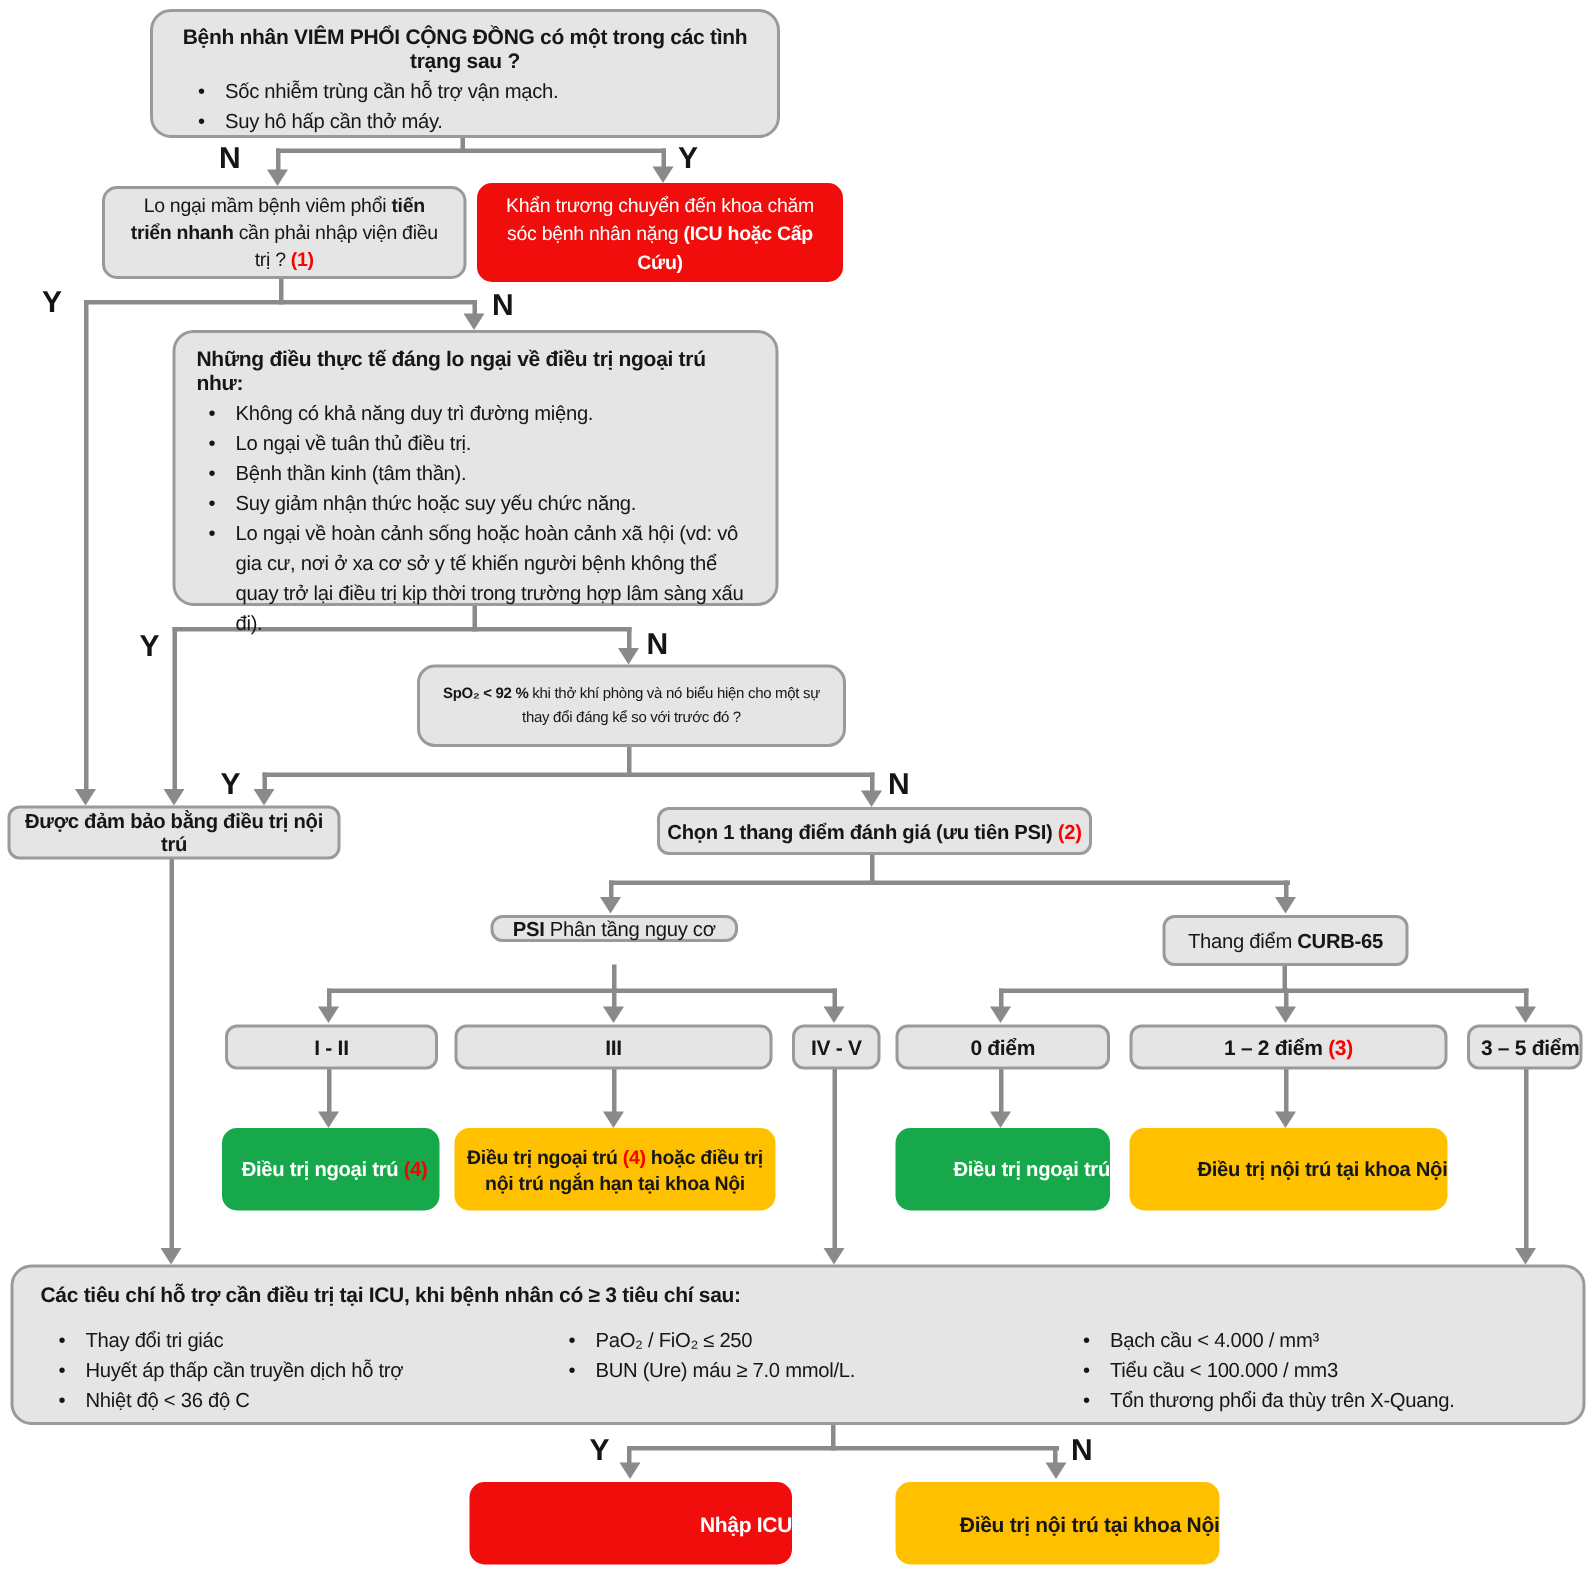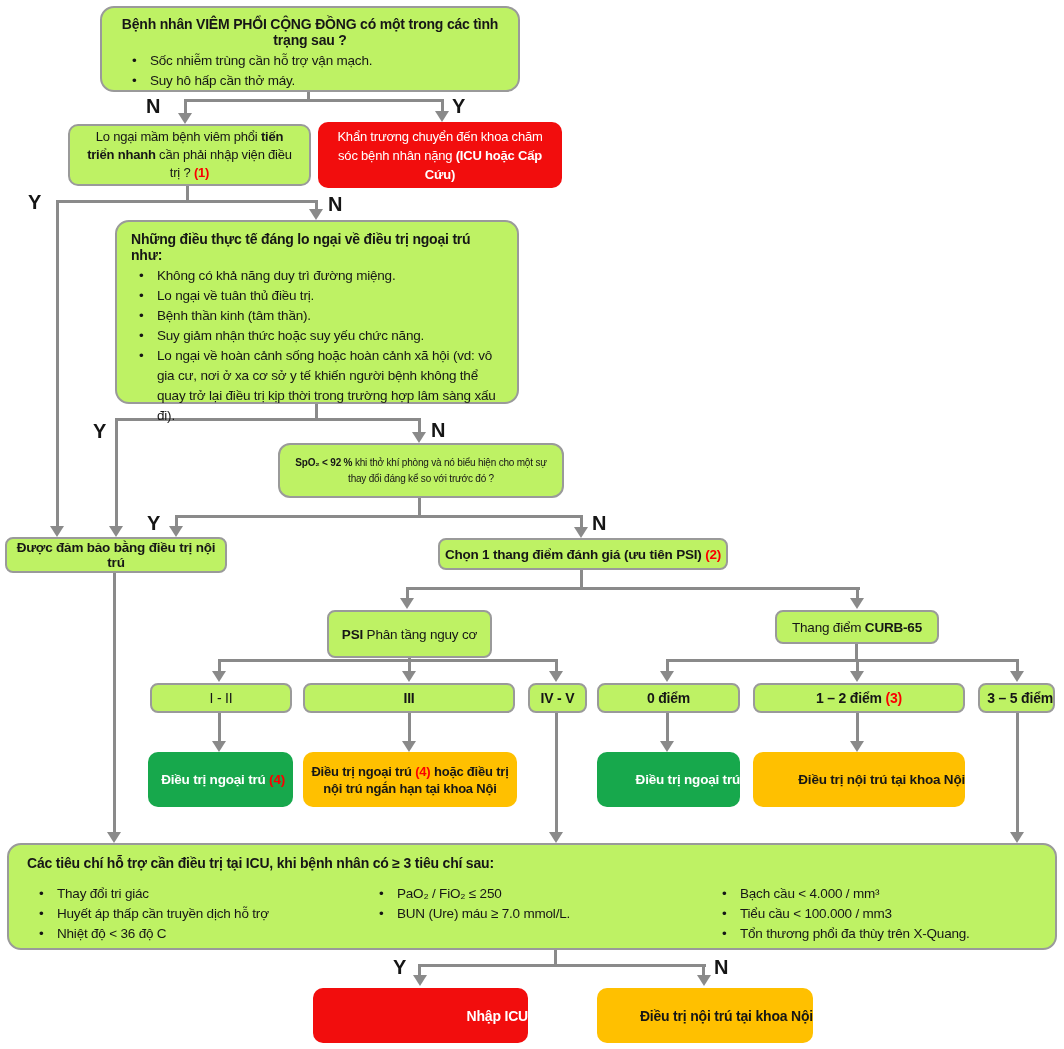--- a/index.html
+++ b/index.html
@@ -1,18 +1,18 @@
 <!DOCTYPE html>
 <html><head>
 <meta charset="utf-8">
 <style>
   html,body{margin:0;padding:0;background:#fff;}
   #canvas{position:relative;width:1064px;height:1049px;background:#fff;overflow:hidden;
           font-family:"Liberation Sans","DejaVu Sans",sans-serif;color:#161616;letter-spacing:-0.2px;}
-  .box{position:absolute;box-sizing:border-box;background:#bef264;border:2px solid #9a9a9a;}
+  .box{position:absolute;box-sizing:border-box;background:#e5e5e5;border:2px solid #9a9a9a;}
   .center{display:flex;align-items:center;justify-content:center;text-align:center;}
   .fillbox{position:absolute;box-sizing:border-box;border:none;display:flex;align-items:center;
            justify-content:flex-end;text-align:center;font-weight:700;}
   .vline{position:absolute;width:3px;background:#8a8a8a;}
   .hline{position:absolute;height:3px;background:#8a8a8a;}
   .arr{position:absolute;width:0;height:0;border-left:7px solid transparent;
        border-right:7px solid transparent;border-top:11px solid #8a8a8a;}
   .lbl{position:absolute;font-weight:700;font-size:20px;color:#151515;line-height:1;}
   .red-ref{color:#fb0000;font-weight:700;}
   .ttl{font-weight:700;font-size:14px;}
@@ -138,29 +138,29 @@
   </div>
 
   <div class="box center" style="left:5px;top:537px;width:222px;height:36px;border-radius:8px;font-size:13.5px;font-weight:700;">
     <span>Được đảm bảo bằng điều trị nội trú</span>
   </div>
 
   <div class="box center" style="left:438px;top:538px;width:290px;height:32px;border-radius:8px;font-size:13.5px;font-weight:700;align-items:center;">
     <div><span>Chọn 1 thang điểm đánh giá (ưu tiên PSI) </span><span class="red-ref">(2)</span></div>
   </div>
 
-  <div class="box center" style="left:327px;top:610px;width:165px;height:48px;border-radius:8px;font-size:13.5px;">
+  <div class="box center" style="left:327px;top:610px;width:165px;height:18px;border-radius:8px;font-size:13.5px;">
     <div><b>PSI</b><span> Phân tầng nguy cơ</span></div>
   </div>
 
   <div class="box center" style="left:775px;top:610px;width:164px;height:34px;border-radius:8px;font-size:13.5px;">
     <div><span>Thang điểm </span><b>CURB-65</b></div>
   </div>
 
-  <div class="box center" style="left:150px;top:683px;width:142px;height:30px;border-radius:8px;font-size:14px;font-weight:400;">
+  <div class="box center" style="left:150px;top:683px;width:142px;height:30px;border-radius:8px;font-size:14px;font-weight:700;">
     <span>I - II</span>
   </div>
   <div class="box center" style="left:303px;top:683px;width:212px;height:30px;border-radius:8px;font-size:14px;font-weight:700;">
     <span>III</span>
   </div>
   <div class="box center" style="left:528px;top:683px;width:59px;height:30px;border-radius:8px;font-size:14px;font-weight:700;">
     <span>IV - V</span>
   </div>
   <div class="box center" style="left:597px;top:683px;width:143px;height:30px;border-radius:8px;font-size:14px;font-weight:700;">
     <span>0 điểm</span>

